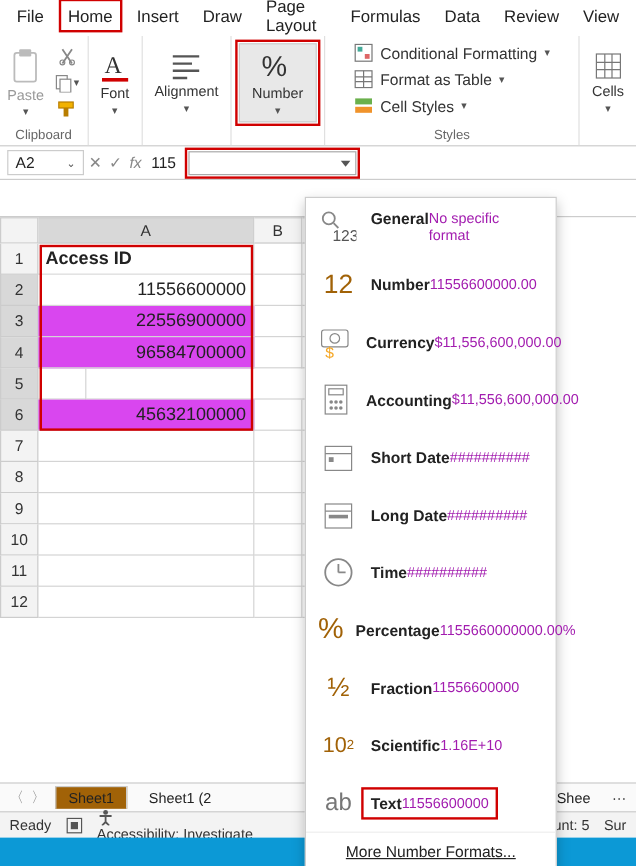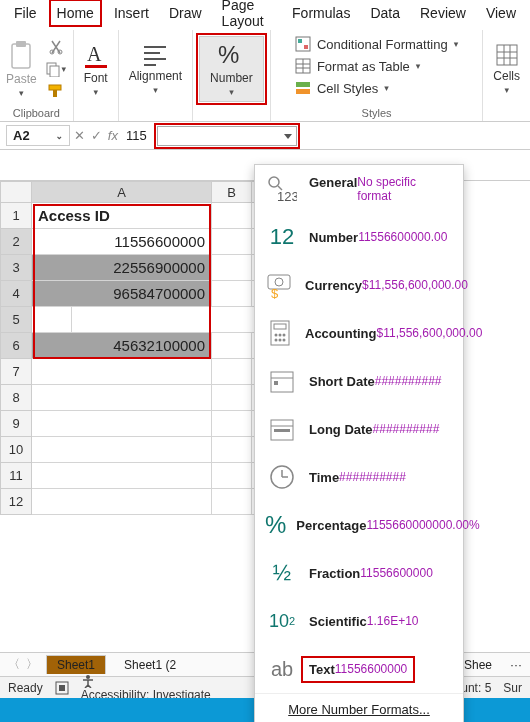--- a/index.html
+++ b/index.html
@@ -125,21 +125,20 @@
     padding: 2px 6px;
   }
   .name-box {
     width: 64px;
     border: 1px solid #ccc;
     padding: 2px 6px;
     font-size: 13px;
     display: flex;
     justify-content: space-between;
     align-items: center;
-    font-weight: bold;
   }
   .fx-controls { display: flex; gap: 6px; color: #888; font-size: 13px; }
   .fx-value { font-size: 13px; padding-left: 4px; }
   .format-dd {
     border: 1px solid #aaa;
     width: 140px;
     height: 20px;
     position: relative;
     margin-left: 6px;
   }
@@ -197,21 +196,21 @@
     border-top: none;
     height: 26px;
     display: flex;
     align-items: center;
     padding: 0 6px;
   }
   .cell-A { width: 180px; }
   .cell-B { width: 40px; }
   .cell-D { width: 200px; }
   .row-1 .cell-A { font-weight: bold; font-size: 15px; }
-  .sel-cell { background: #a3a3a3; justify-content: flex-end; font-size: 15px; }
+  .sel-cell { background: #d946ef; justify-content: flex-end; font-size: 15px; }
   .row-2 .cell-A.sel-cell { background: #fff; }
   .row-h.sel { background: #d8d8d8; }
   .data-hl {
     position: absolute;
     left: 33px;
     top: 23px;
     width: 178px;
     height: 155px;
     border: 2px solid #d00000;
     pointer-events: none;
@@ -230,21 +229,21 @@
   .nf-item {
     display: flex;
     align-items: center;
     gap: 10px;
     padding: 8px 10px;
     cursor: pointer;
   }
   .nf-icon {
     width: 34px; height: 32px;
     display: flex; align-items: center; justify-content: center;
-    color: #0f766e;
+    color: #a16207;
     font-size: 20px;
   }
   .nf-text { display: flex; flex-direction: row; }
   .nf-title { font-size: 13px; font-weight: bold; color: #222; }
   .nf-sample { font-size: 12px; color: #a21caf; }
   .nf-text-hl {
     position: relative;
   }
   .nf-text-hl::after {
     content: "";

